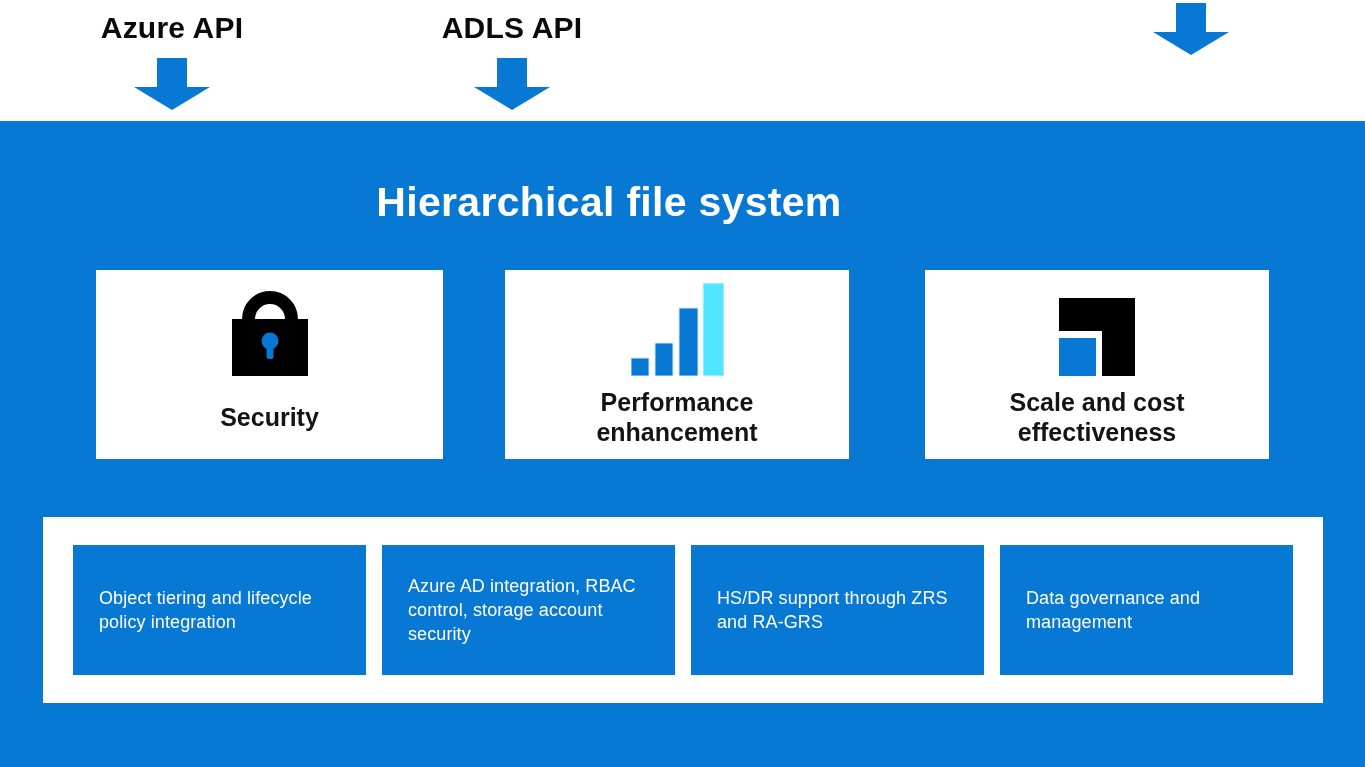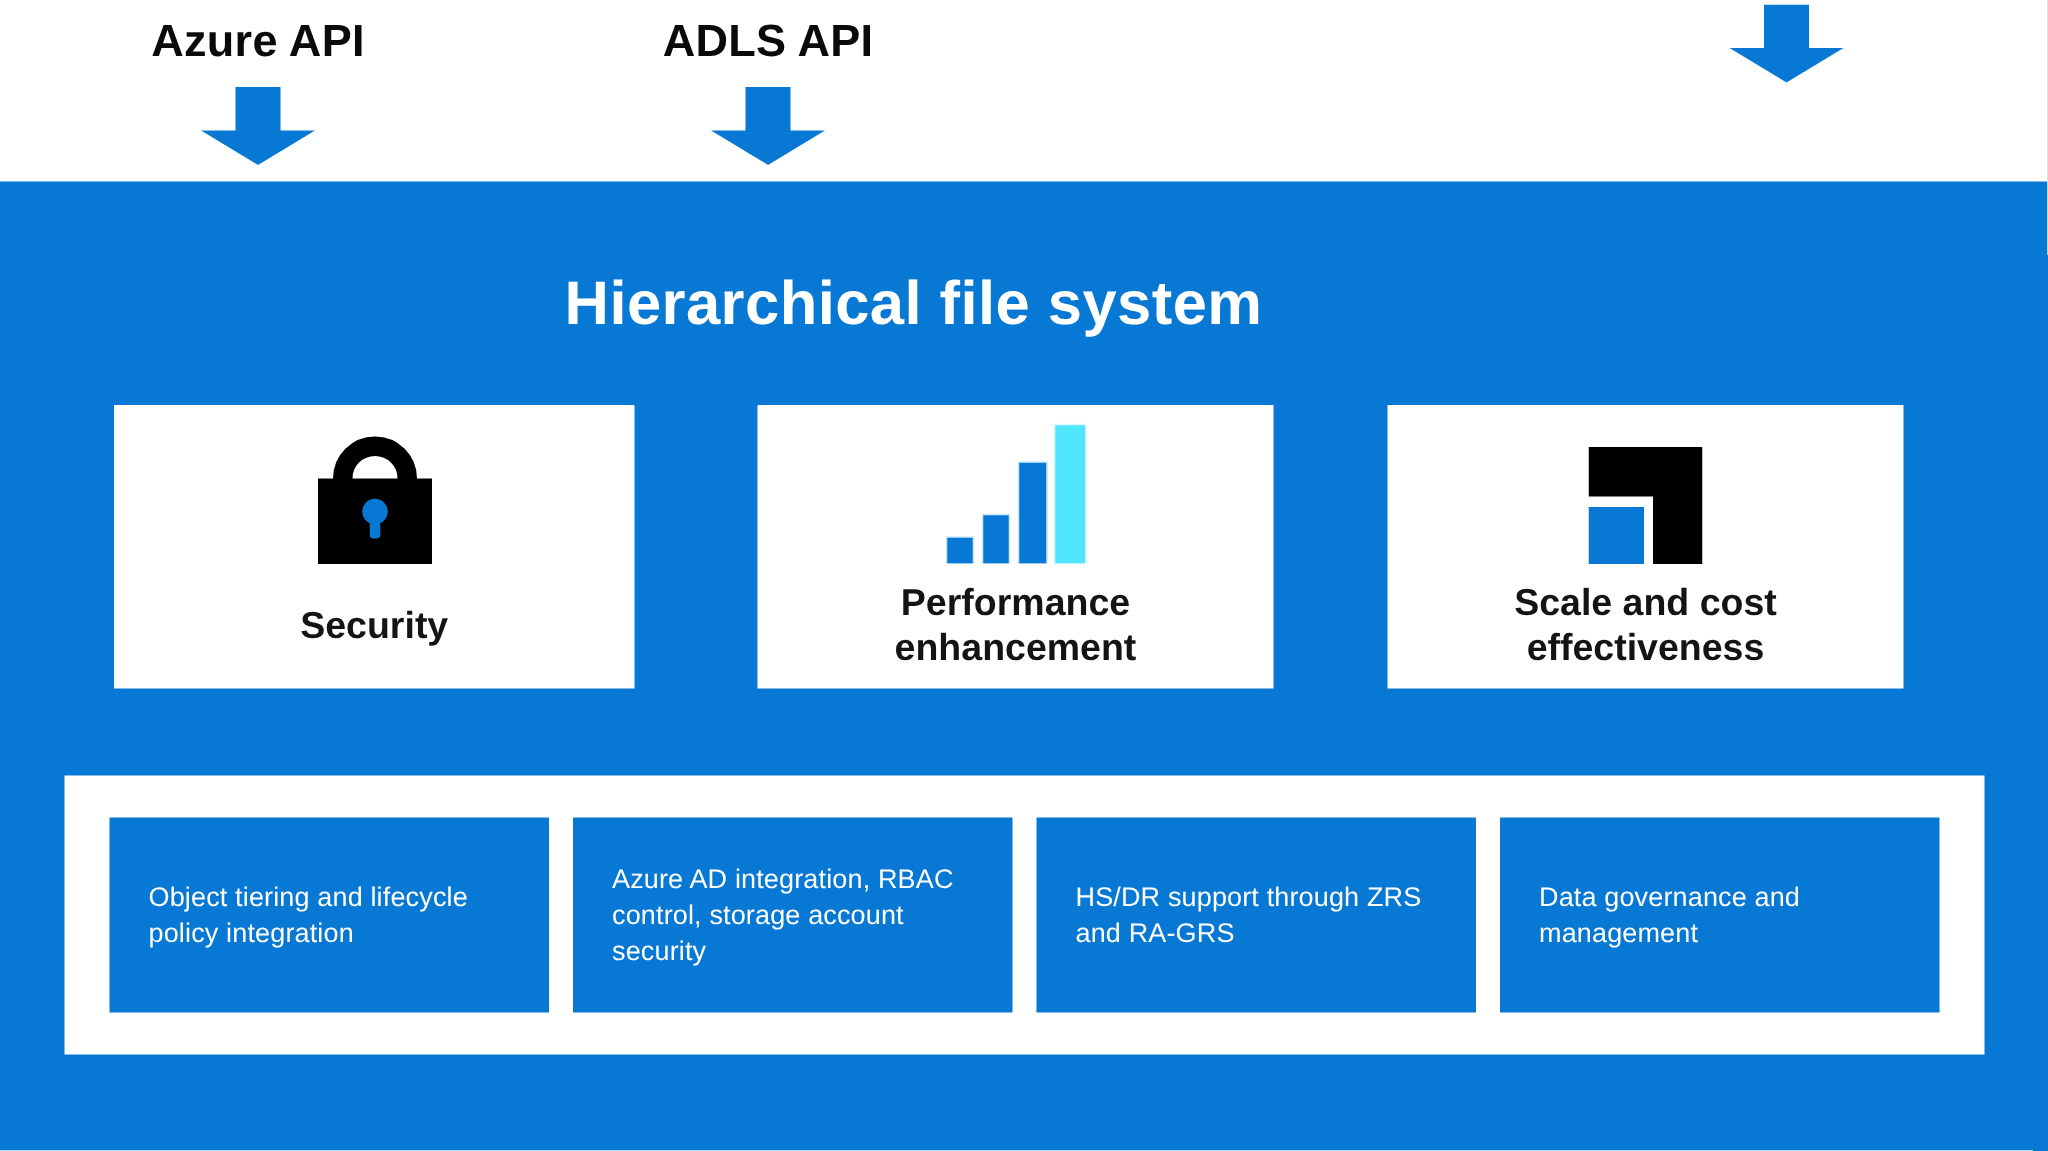--- a/index.html
+++ b/index.html
@@ -30,21 +30,21 @@
     position:absolute; left:0; top:179px; width:1128px;
     text-align:center; color:#ffffff;
     font-size:41px; font-weight:700; letter-spacing:0.3px;margin-left:45px;
   }
 
   
   .card {
     position:absolute; top:270px; height:189px; background:#ffffff;
     display:flex; flex-direction:column; align-items:center;
   }
-  .card-1 { left:76px;  width:347px; }
+  .card-1 { left:96px;  width:347px; }
   .card-2 { left:505px; width:344px; }
   .card-3 { left:925px; width:344px; }
   .card-icon {
     margin-top:12px; height:94px;
     display:flex; align-items:flex-end; justify-content:center;
   }
   .card-label-wrap {
     flex:1; display:flex; align-items:center; justify-content:center;
   }
   .card-label {

